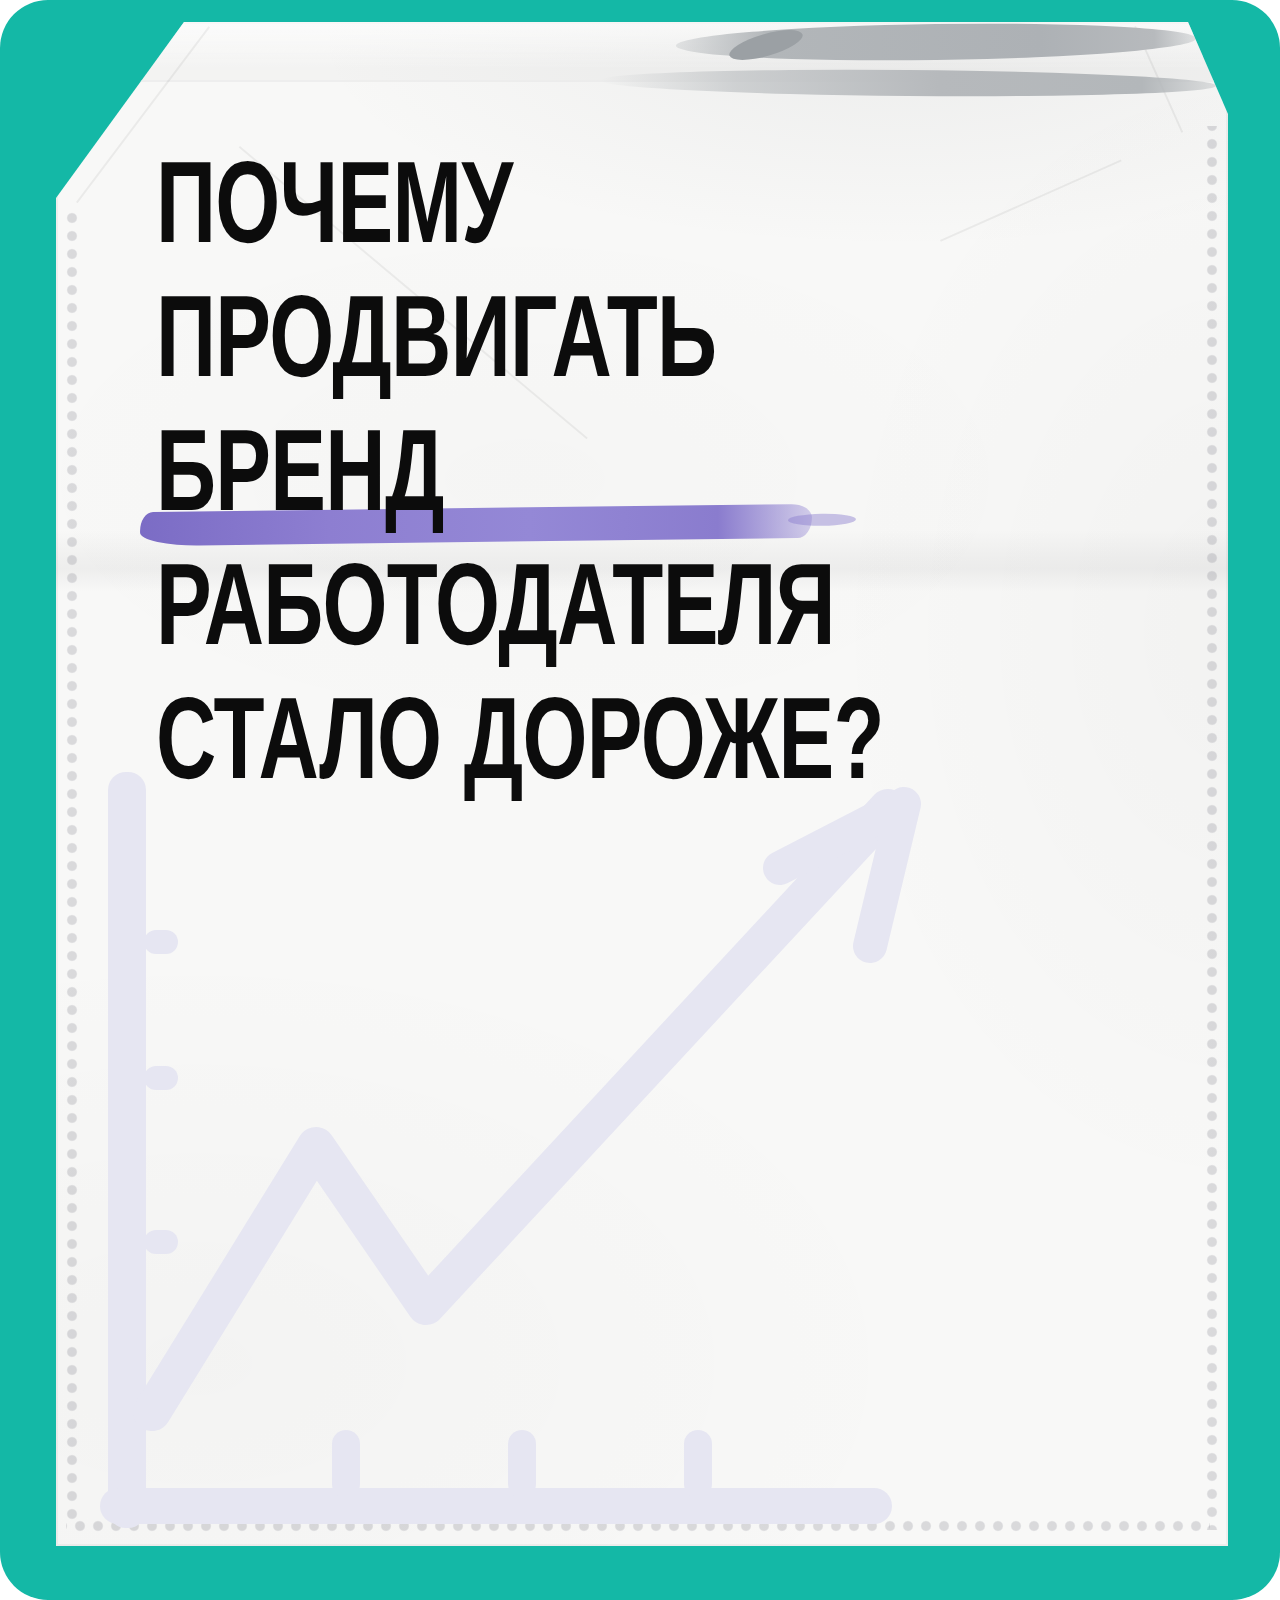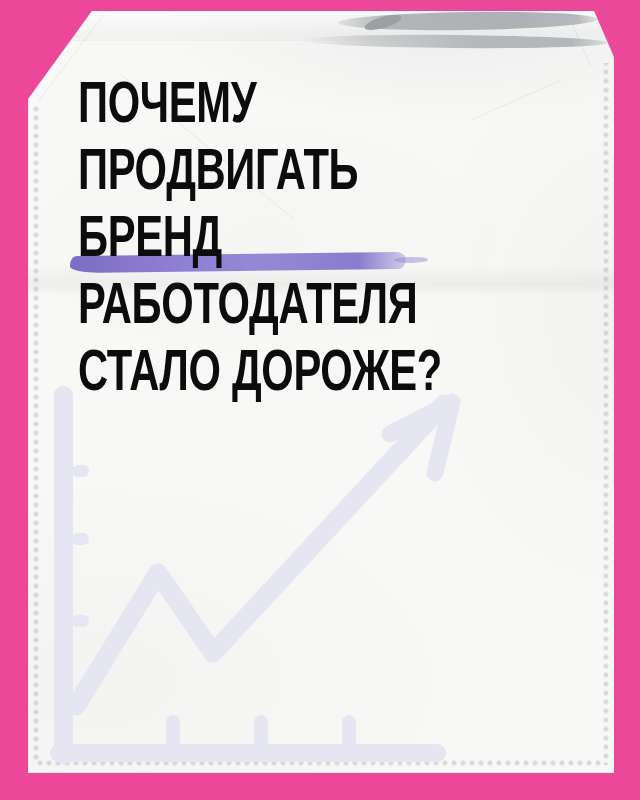--- a/index.html
+++ b/index.html
@@ -5,21 +5,22 @@
   * { margin: 0; padding: 0; box-sizing: border-box; }
   html, body { width: 640px; height: 800px; }
   body {
     font-family: "Liberation Sans", sans-serif;
     background: #ffffff;
     position: relative;
     overflow: hidden;
   }
   .page {
     position: absolute; inset: 0;
-    background: #ec4899;
+    background: #14b8a6;
+    border-radius: 24px;
   }
   
   .card {
     position: absolute;
     left: 28px; top: 11px;
     width: 586px; height: 762px;
     background:
       radial-gradient(420px 150px at 72% 1%, rgba(90,95,100,0.07), transparent 70%),
       radial-gradient(300px 420px at 101% 40%, rgba(0,0,0,0.022), transparent 70%),
       radial-gradient(520px 300px at 12% 88%, rgba(0,0,0,0.018), transparent 72%),

